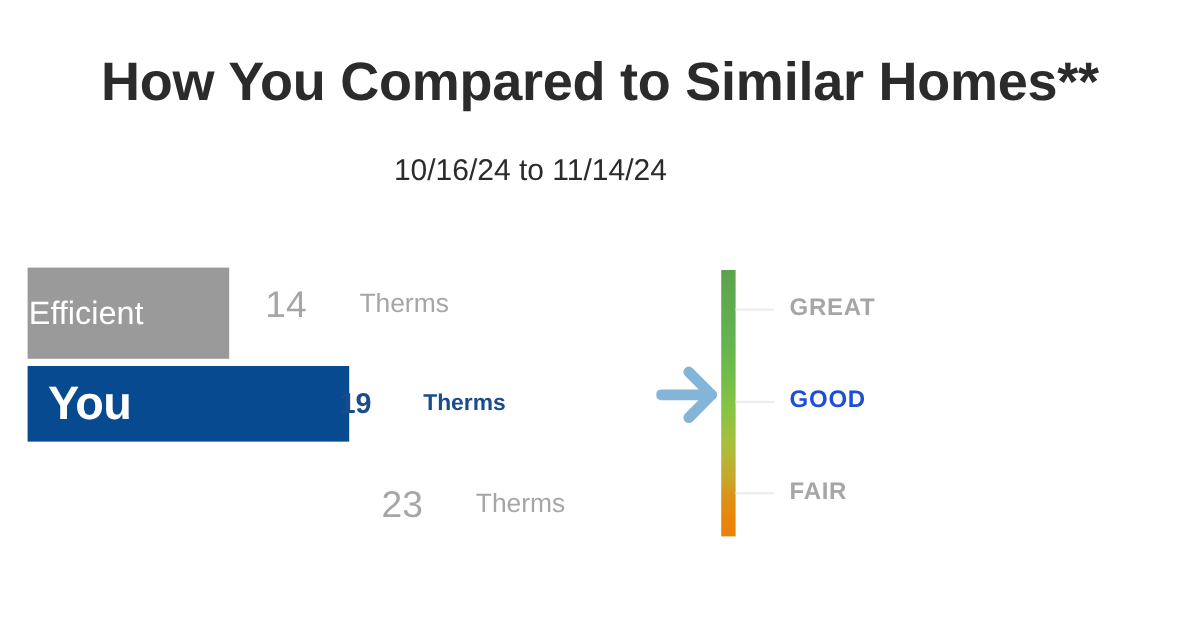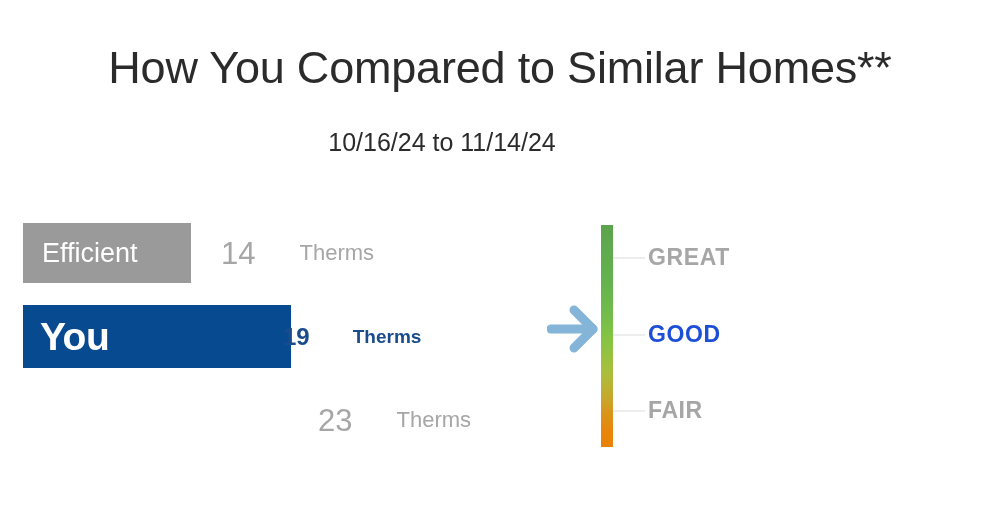--- a/index.html
+++ b/index.html
@@ -21,21 +21,21 @@
   }
 
   
   .title {
     position: absolute;
     left: 0;
     top: 42px;
     width: 1000px;
     text-align: center;
     font-size: 45px;
-    font-weight: 400;
+    font-weight: 700;
     color: #2b2b2b;
     letter-spacing: -0.2px;
     white-space: nowrap;
   }
   .subtitle {
     position: absolute;
     left: 0;
     top: 128px;
     width: 884px;
     text-align: center;
@@ -57,26 +57,26 @@
     height: 60px;
     margin-bottom: 22px;
   }
   .bar-row.highlight {
     height: 63px;
   }
   .bar {
     position: absolute;
     left: 0;
     top: 0;
-    height: 60px;
+    height: 76px;
     background: #9a9a9a;
     display: flex;
     align-items: center;
     box-sizing: border-box;
-    padding-left: 19px;
+    padding-left: 1px;
   }
   .bar-row.highlight .bar {
     height: 63px;
     background: #084a90;
     padding-left: 17px;
   }
   .bar-label {
     color: #ffffff;
     font-size: 27px;
     font-weight: 400;
@@ -151,22 +151,22 @@
   }
   .tick {
     position: absolute;
     left: 12px;
     width: 32px;
     height: 2px;
     background: #ededed;
   }
   .scale-label {
     position: absolute;
-    left: 47px;
-    font-size: 23px;
+    left: 57px;
+    font-size: 20px;
     font-weight: 700;
     color: #a6a6a6;
     letter-spacing: 0.6px;
     white-space: nowrap;
     transform: translateY(-50%);
   }
   .scale-label.current {
     color: #1d4ed8;
   }
 

